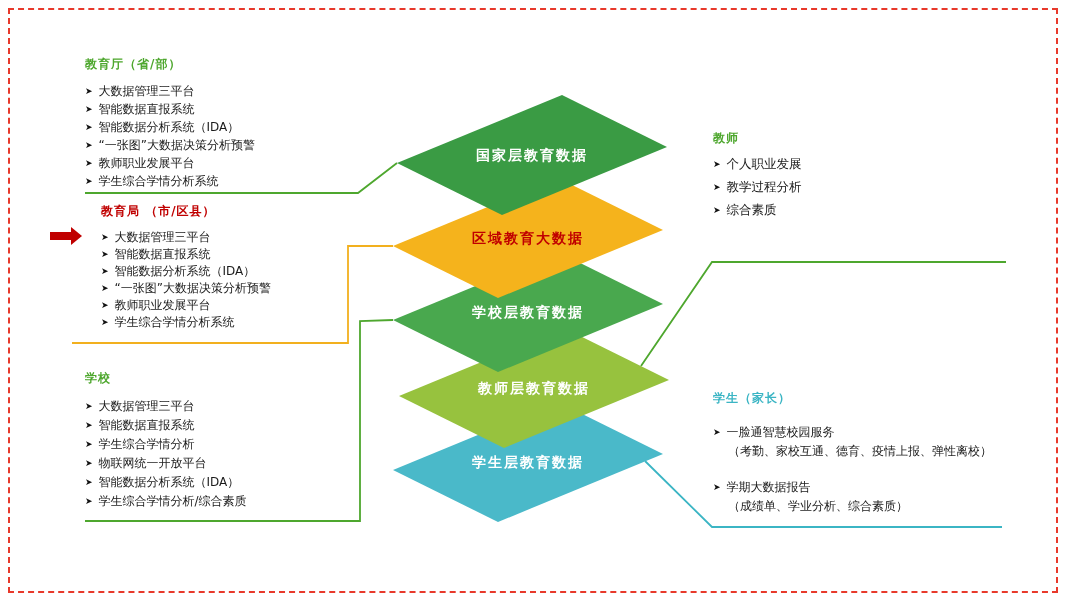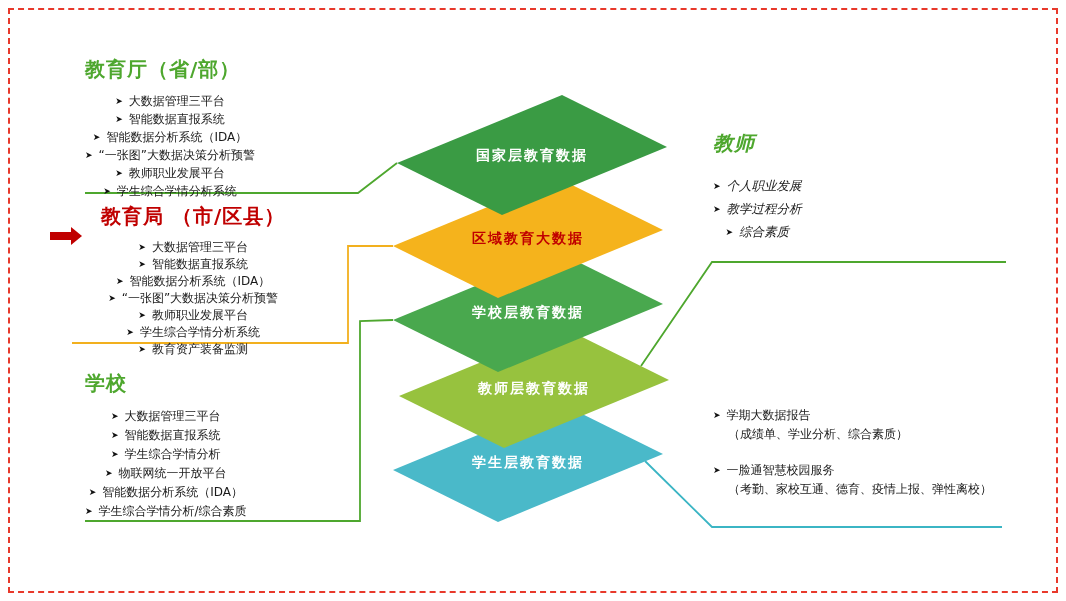--- a/index.html
+++ b/index.html
@@ -3,37 +3,37 @@
 <meta charset="utf-8">
 <style>
   * { margin:0; padding:0; box-sizing:border-box; }
   html,body { background:#ffffff; }
   body { font-family:"DejaVu Sans","Liberation Sans",sans-serif; }
   .canvas { position:relative; width:1066px; height:601px; background:#ffffff; overflow:hidden; }
   .frame { position:absolute; left:8px; top:8px; right:8px; bottom:8px; border:2px dashed #e8392b; }
   svg.diagram { position:absolute; left:0; top:0; }
   .layer-label { font-size:14px; font-weight:bold; letter-spacing:2px; }
   .section { position:absolute; }
-  .section h2 { font-size:20px; font-weight:bold; letter-spacing:1px; white-space:nowrap; }
+  .section h2 { font-size:12px; font-weight:bold; letter-spacing:1px; white-space:nowrap; }
   .green { color:#4ea72e; }
   .red   { color:#c00000; }
   .cyan  { color:#3bb5c4; }
-  ul.items { list-style:none; margin-top:10px;text-align:center; }
+  ul.items { list-style:none; margin-top:10px; }
   ul.items li { font-size:12px; color:#1a1a1a; white-space:nowrap; }
   .sec-provincial ul.items li { line-height:17px; }
   .sec-municipal  ul.items li { line-height:16px; }
   .sec-school     ul.items li { line-height:18px; }
   .sec-teacher    ul.items li { line-height:22px; font-size:12.5px; }
   .blt { font-size:9px; margin-right:6px; color:#111; position:relative; top:-1px; }
   .sec-provincial { left:85px; top:56px; }
   .sec-municipal  { left:85px; top:203px;margin-left:16px; }
   .sec-municipal ul.items { margin-top:9px; }
   .sec-school     { left:85px; top:370px; }
-  .sec-teacher    { left:713px; top:130px;font-style:italic; }
-  .sec-teacher ul.items { margin-top:18px; }
+  .sec-teacher    { left:713px; top:130px; }
+  .sec-teacher ul.items { margin-top:6px; }
   .sec-student    { left:713px; top:390px; }
   .sgroup { margin-top:16px; }
   .sgroup + .sgroup { margin-top:18px; }
   .srow  { font-size:12px; color:#1a1a1a; line-height:18px; white-space:nowrap; }
   .snote { font-size:12px; color:#1a1a1a; line-height:18px; margin-left:15px; white-space:nowrap; }
 </style>
 </head>
 <body>
 
 <div class="canvas">
@@ -87,21 +87,20 @@
 
   <div class="section sec-municipal">
     <h2 class="red">教育局 （市/区县）</h2>
     <ul class="items">
       <li><span class="blt">➤</span><span>大数据管理三平台</span></li>
       <li><span class="blt">➤</span><span>智能数据直报系统</span></li>
       <li><span class="blt">➤</span><span>智能数据分析系统（IDA）</span></li>
       <li><span class="blt">➤</span><span>“一张图”大数据决策分析预警</span></li>
       <li><span class="blt">➤</span><span>教师职业发展平台</span></li>
       <li><span class="blt">➤</span><span>学生综合学情分析系统</span></li>
-      <li><span class="blt">➤</span><span>教育资产装备监测</span></li>
     </ul>
   </div>
 
   <div class="section sec-school">
     <h2 class="green">学校</h2>
     <ul class="items">
       <li><span class="blt">➤</span><span>大数据管理三平台</span></li>
       <li><span class="blt">➤</span><span>智能数据直报系统</span></li>
       <li><span class="blt">➤</span><span>学生综合学情分析</span></li>
       <li><span class="blt">➤</span><span>物联网统一开放平台</span></li>
@@ -113,24 +112,25 @@
   <div class="section sec-teacher">
     <h2 class="green">教师</h2>
     <ul class="items">
       <li><span class="blt">➤</span><span>个人职业发展</span></li>
       <li><span class="blt">➤</span><span>教学过程分析</span></li>
       <li><span class="blt">➤</span><span>综合素质</span></li>
     </ul>
   </div>
 
   <div class="section sec-student">
+    <h2 class="cyan">学生（家长）</h2>
+    <div class="sgroup">
+      <div class="srow"><span class="blt">➤</span><span>一脸通智慧校园服务</span></div>
+      <div class="snote">（考勤、家校互通、德育、疫情上报、弹性离校）</div>
+    </div>
     <div class="sgroup">
       <div class="srow"><span class="blt">➤</span><span>学期大数据报告</span></div>
       <div class="snote">（成绩单、学业分析、综合素质）</div>
-    </div>
-    <div class="sgroup">
-      <div class="srow"><span class="blt">➤</span><span>一脸通智慧校园服务</span></div>
-      <div class="snote">（考勤、家校互通、德育、疫情上报、弹性离校）</div>
     </div>
   </div>
 
   <div class="frame"></div>
 </div>
 
 </body></html>

